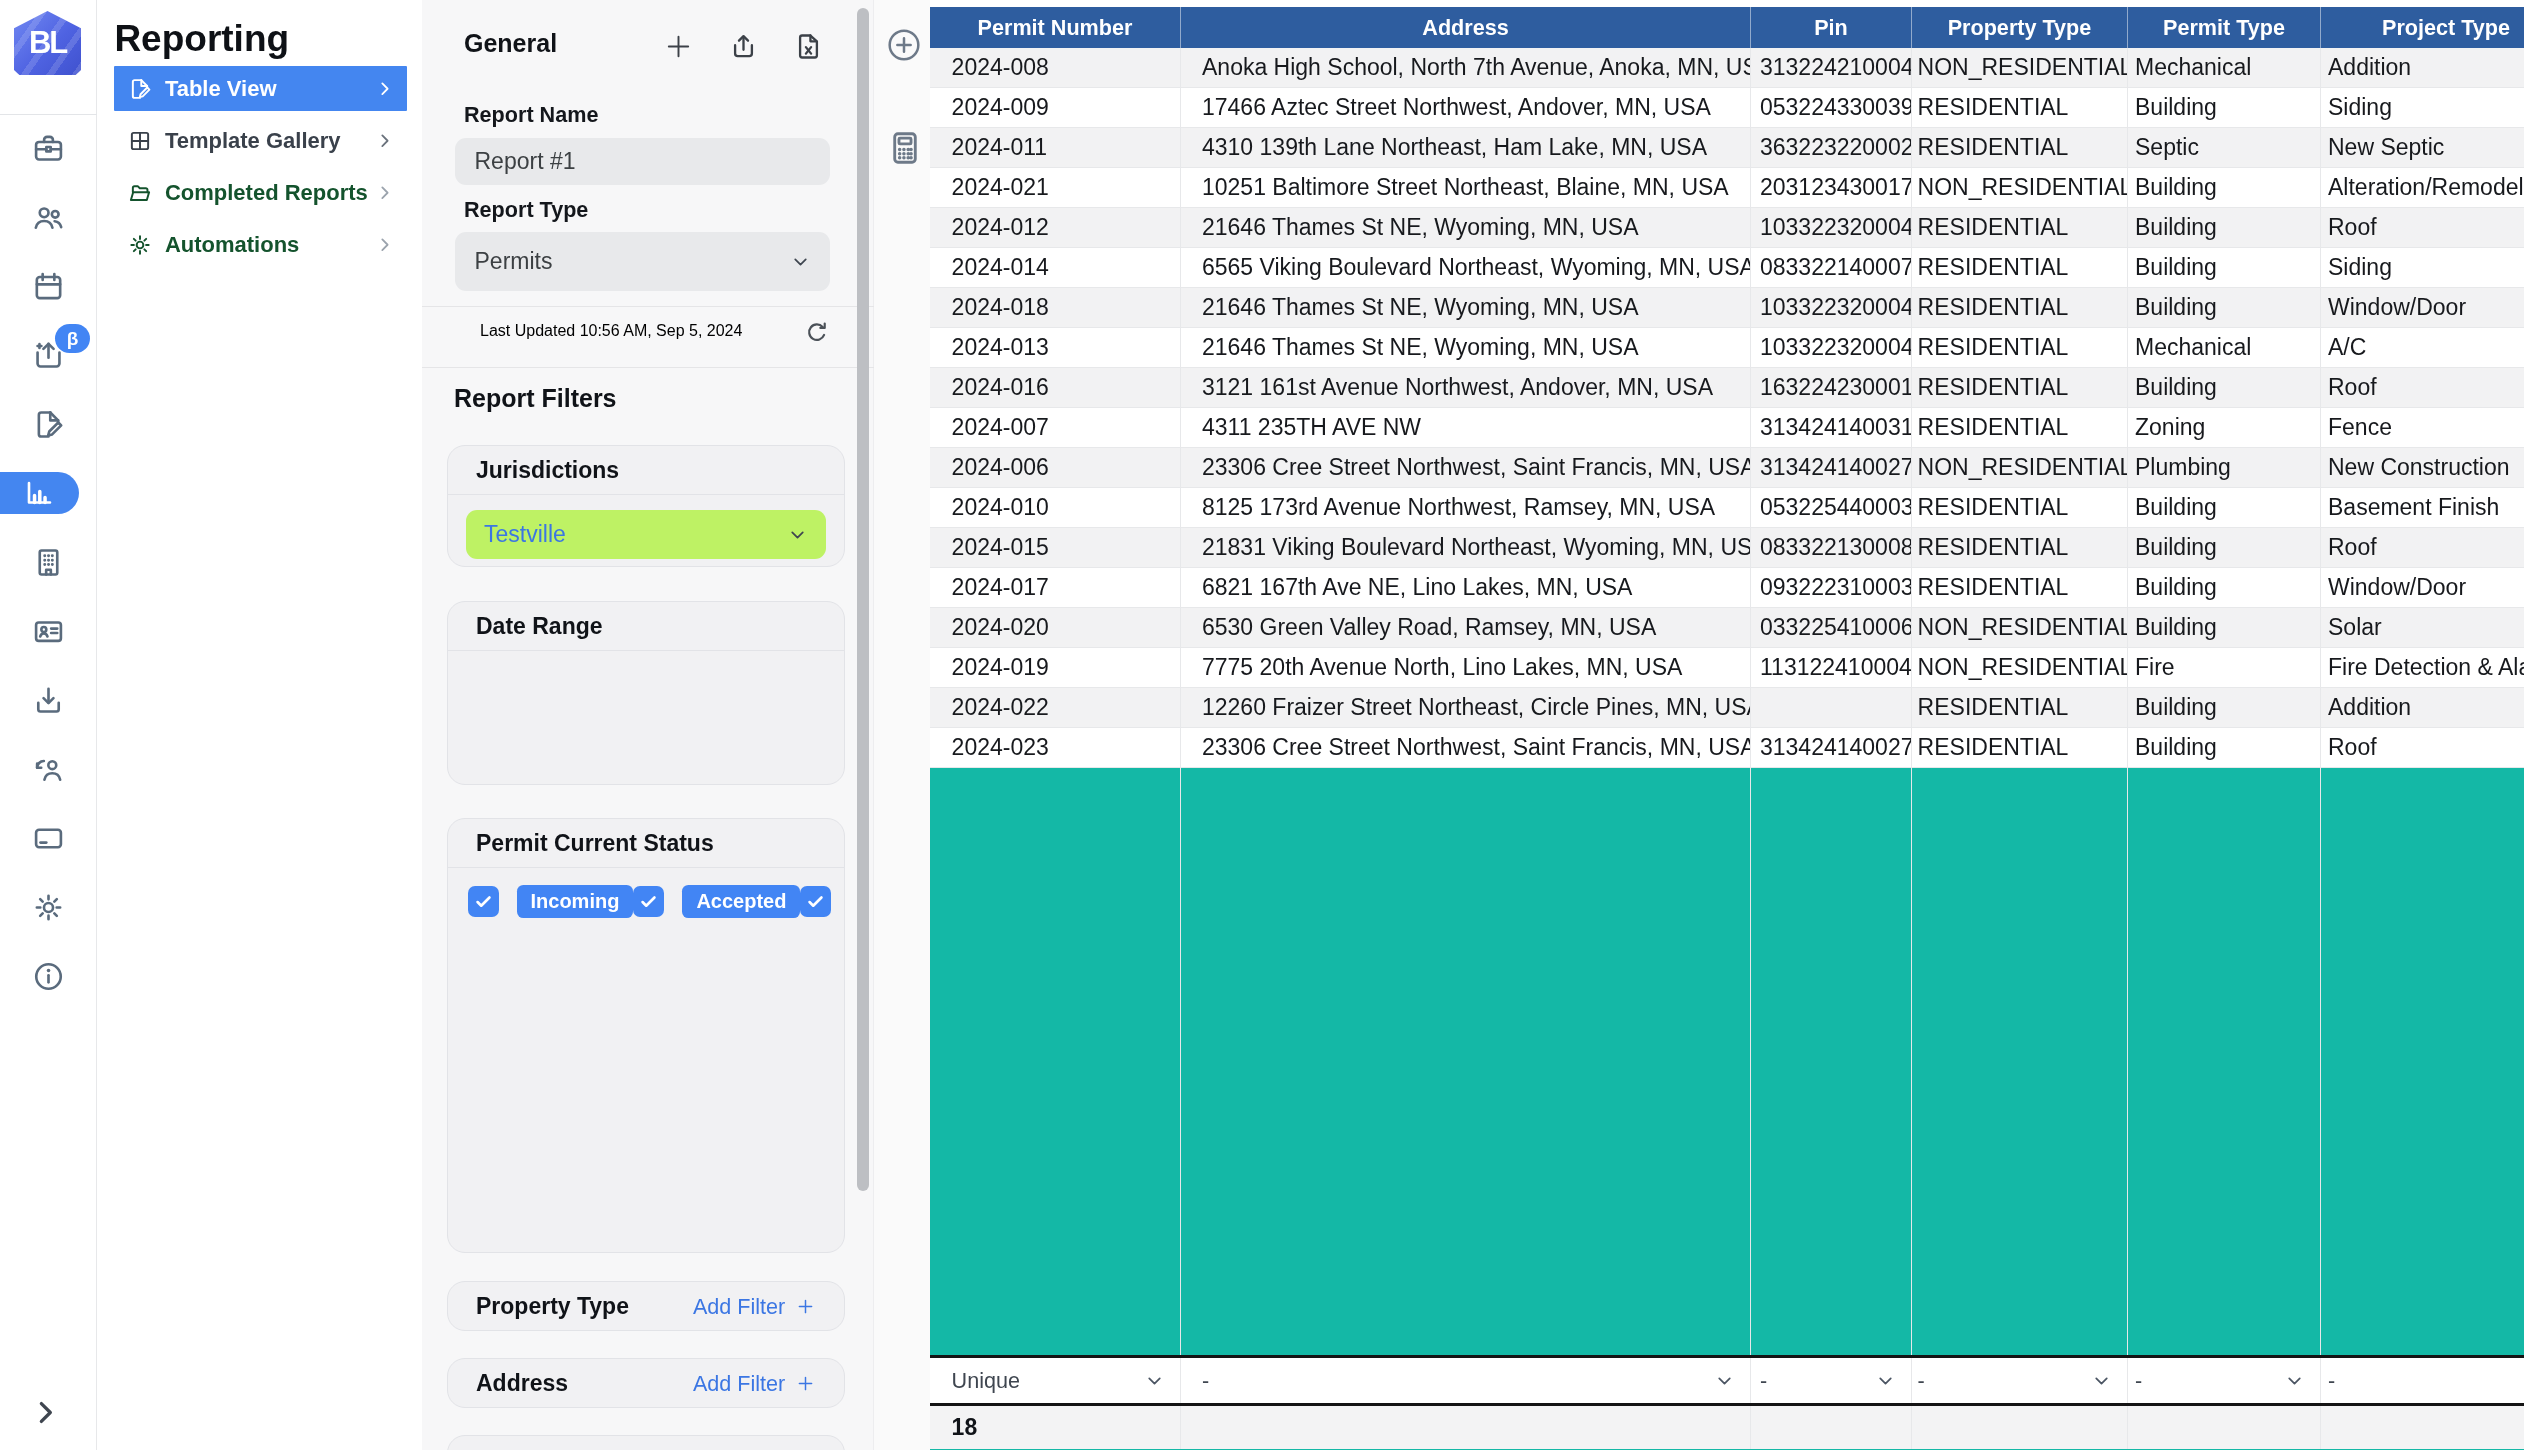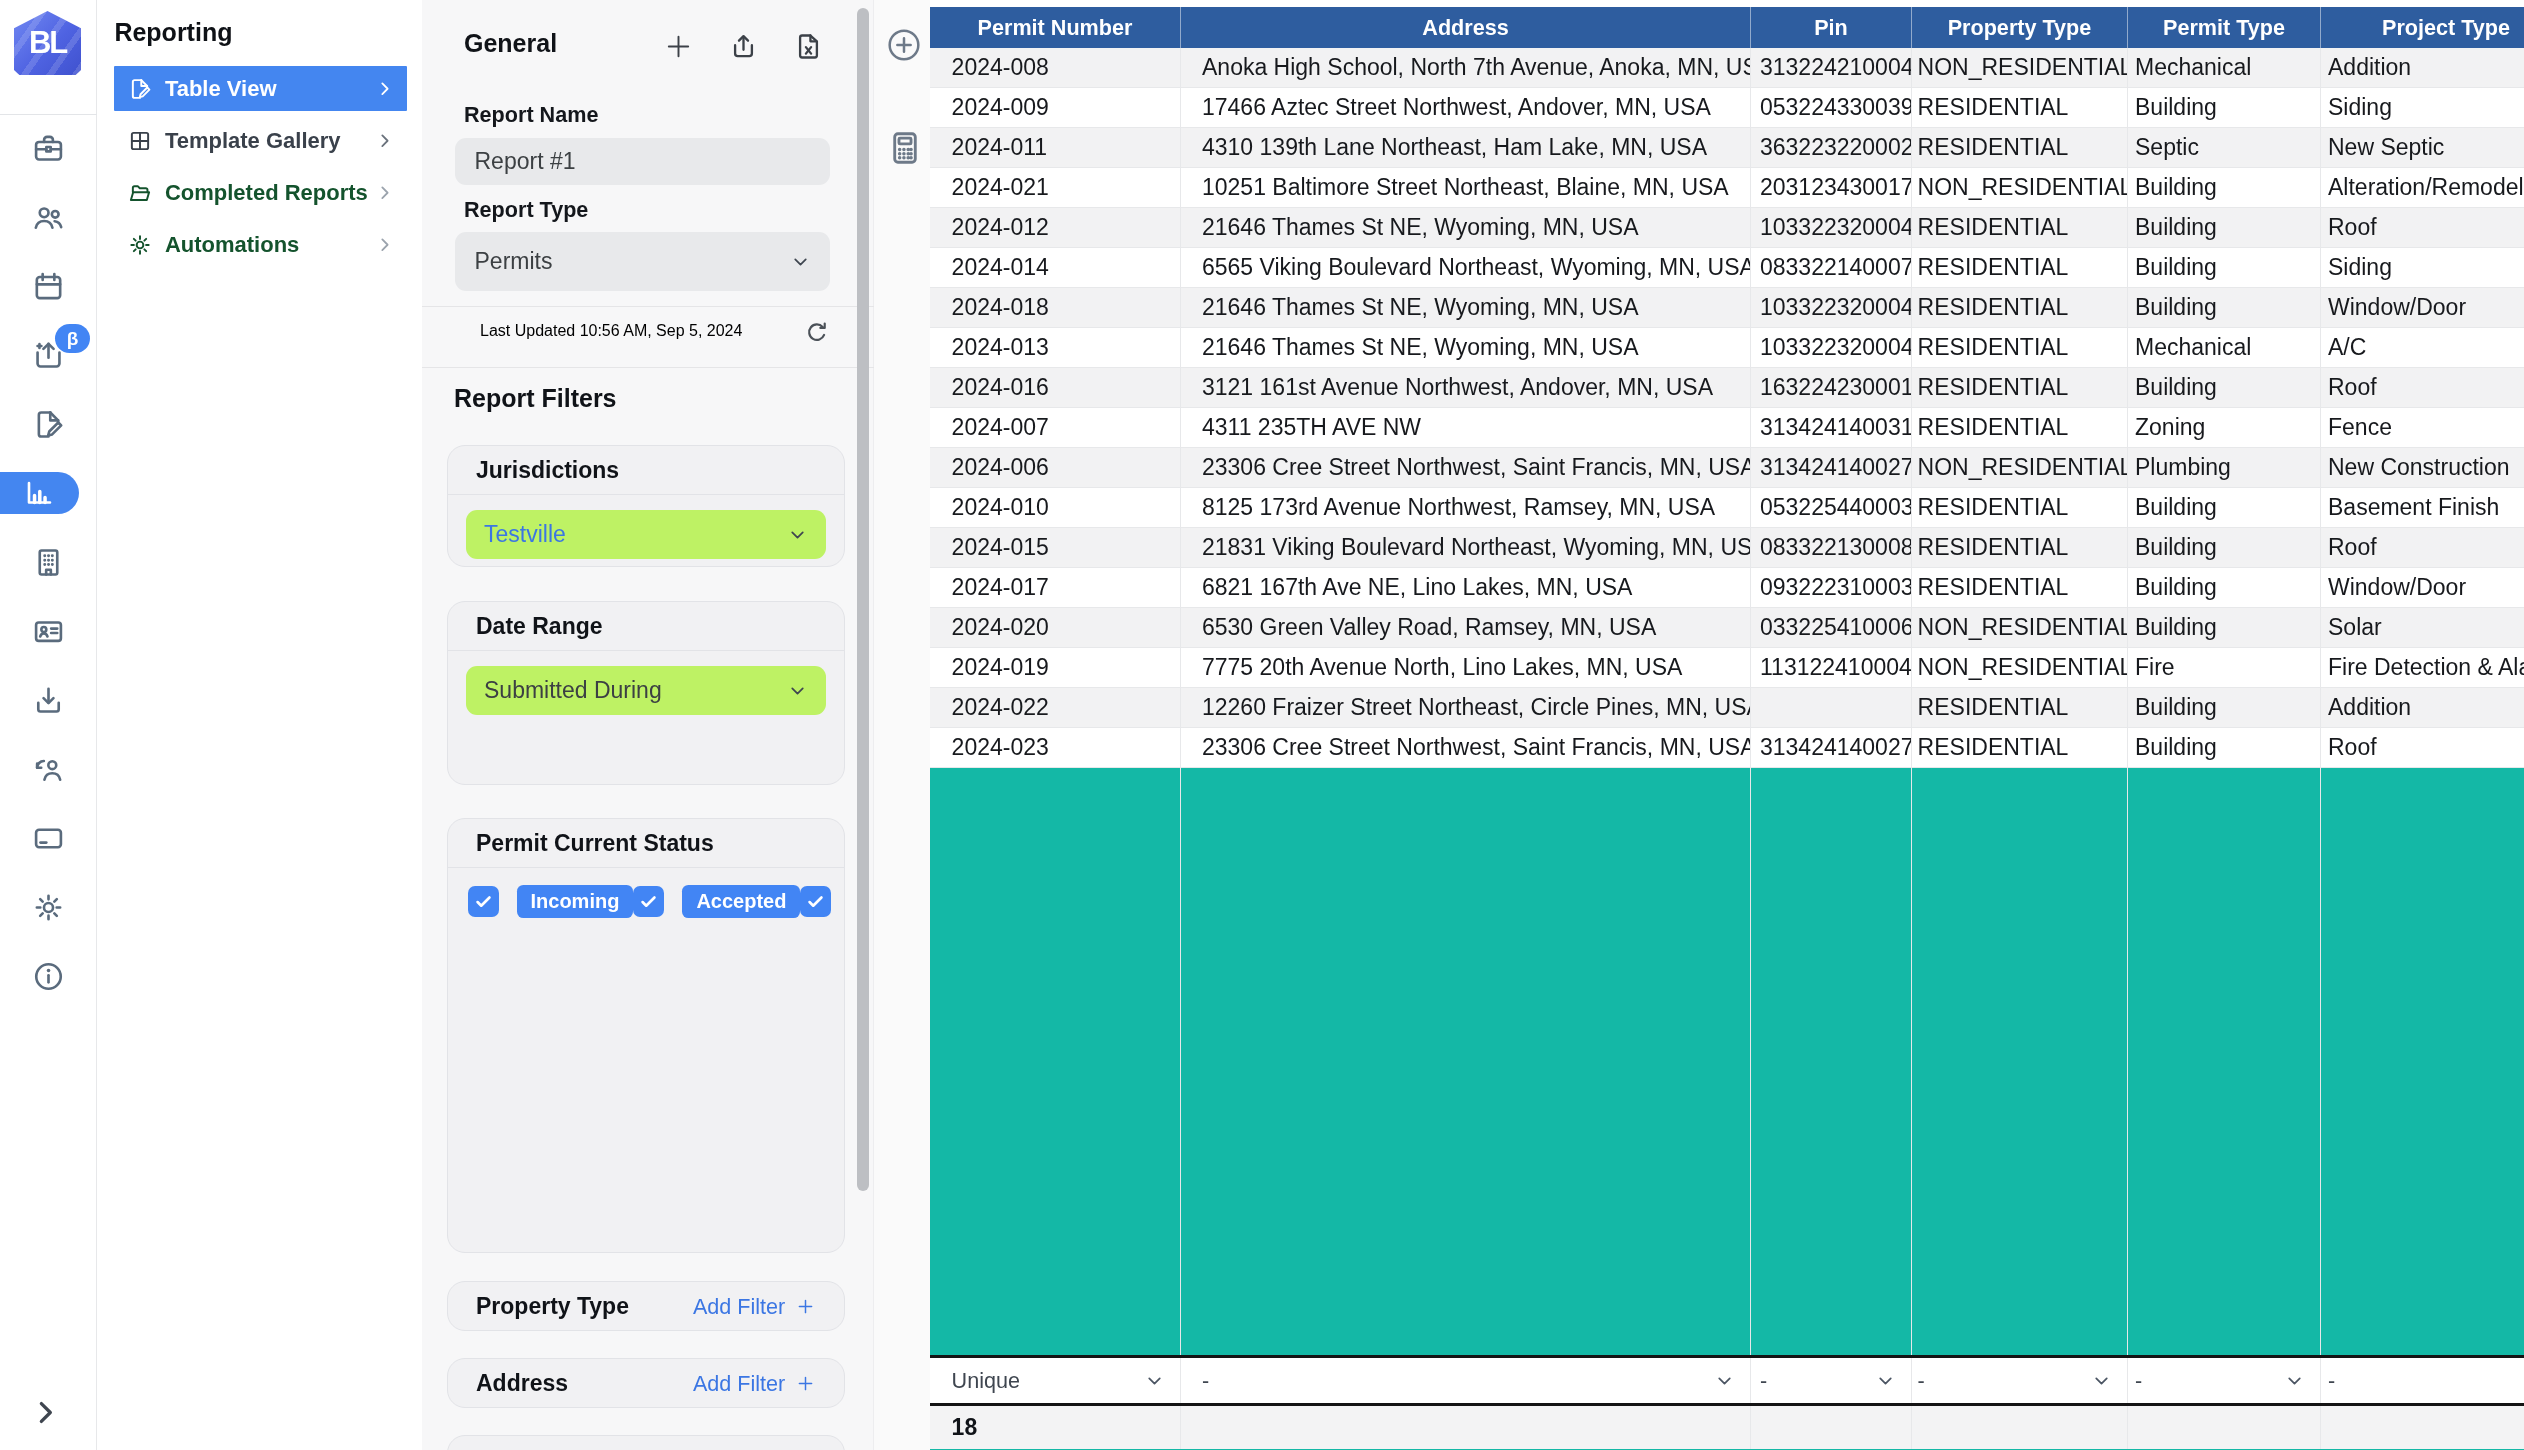--- a/index.html
+++ b/index.html
@@ -19,21 +19,21 @@
   #rail-items{position:absolute;top:127px;left:0;width:97px;display:flex;flex-direction:column;row-gap:27px}
   .rail-item{height:42px;width:97px;display:flex;align-items:center;justify-content:center;color:#5a6b7d;position:relative}
   .rail-item .icn{width:35px;height:35px}
   .rail-item.selected{background:var(--accent);color:#fff;width:79px;border-radius:0 22px 22px 0}
   .beta-badge{position:absolute;top:-9.7px;right:7px;min-width:35px;height:29px;border-radius:15.3px;background:var(--badge-blue);
     color:#fff;display:flex;align-items:center;justify-content:center;font-size:19px;font-weight:bold;padding:0 5.6px}
   #rail-expand{position:absolute;left:29px;top:1396px;width:33px;height:33px;color:#3f4650}
 
   
   #nav{position:absolute;left:97px;top:0;width:326px;height:1450px;background:#fff;border-right:1.4px solid #ebecee}
-  #nav-title{position:absolute;left:17.4px;top:18px;font-size:25px;font-weight:bold;color:#0e1116}
+  #nav-title{position:absolute;left:17.4px;top:18px;font-size:37px;font-weight:bold;color:#0e1116}
   #nav-items{position:absolute;left:17.4px;top:66px;width:293px;display:flex;flex-direction:column;row-gap:7px}
   .nav-item{height:45px;border-radius:1px;display:flex;align-items:center;padding:0 12.5px;color:#3a414b;font-size:22px;font-weight:600;background:transparent}
   .nav-item .icn{width:26px;height:26px;flex:0 0 auto}
   .nav-item .lbl{flex:1;margin-left:12px;white-space:nowrap}
   .nav-item .chev{width:19.5px;height:19.5px;color:#6a727c}
   .nav-item.selected{background:var(--accent);color:#fff}
   .nav-item.selected .chev{color:#fff}
   .nav-item.disabled{color:#14532d}
   .nav-item.disabled .chev{color:#9ba3ad}
 
@@ -295,26 +295,20 @@
     <div class="card-select">
       <span class="blue">Testville</span>
       <svg class="chev-d" viewBox="0 0 24 24">
           <path d="M6 9.5l6 6 6-6" stroke-width="2"></path>
         </svg>
     </div>
   </div>
 
   <div class="card with-body" style="top:601px;height:184px">
     <div class="card-h">Date Range</div>
-    <div class="card-select" style="margin-top:14.6px">
-      <span>Submitted During</span>
-      <svg class="chev-d" viewBox="0 0 24 24">
-          <path d="M6 9.5l6 6 6-6" stroke-width="2"></path>
-        </svg>
-    </div>
   </div>
 
   <div class="card with-body" style="top:818px;height:435px">
     <div class="card-h">Permit Current Status</div>
     <div id="status-rows">
         <div class="status-row">
       <span class="checkbox">
             <svg class="icn " viewBox="0 0 24 24">
               <path d="M5.2 12.6l4.2 4.2 9.4-9.4" stroke-width="3"></path>
             </svg>

